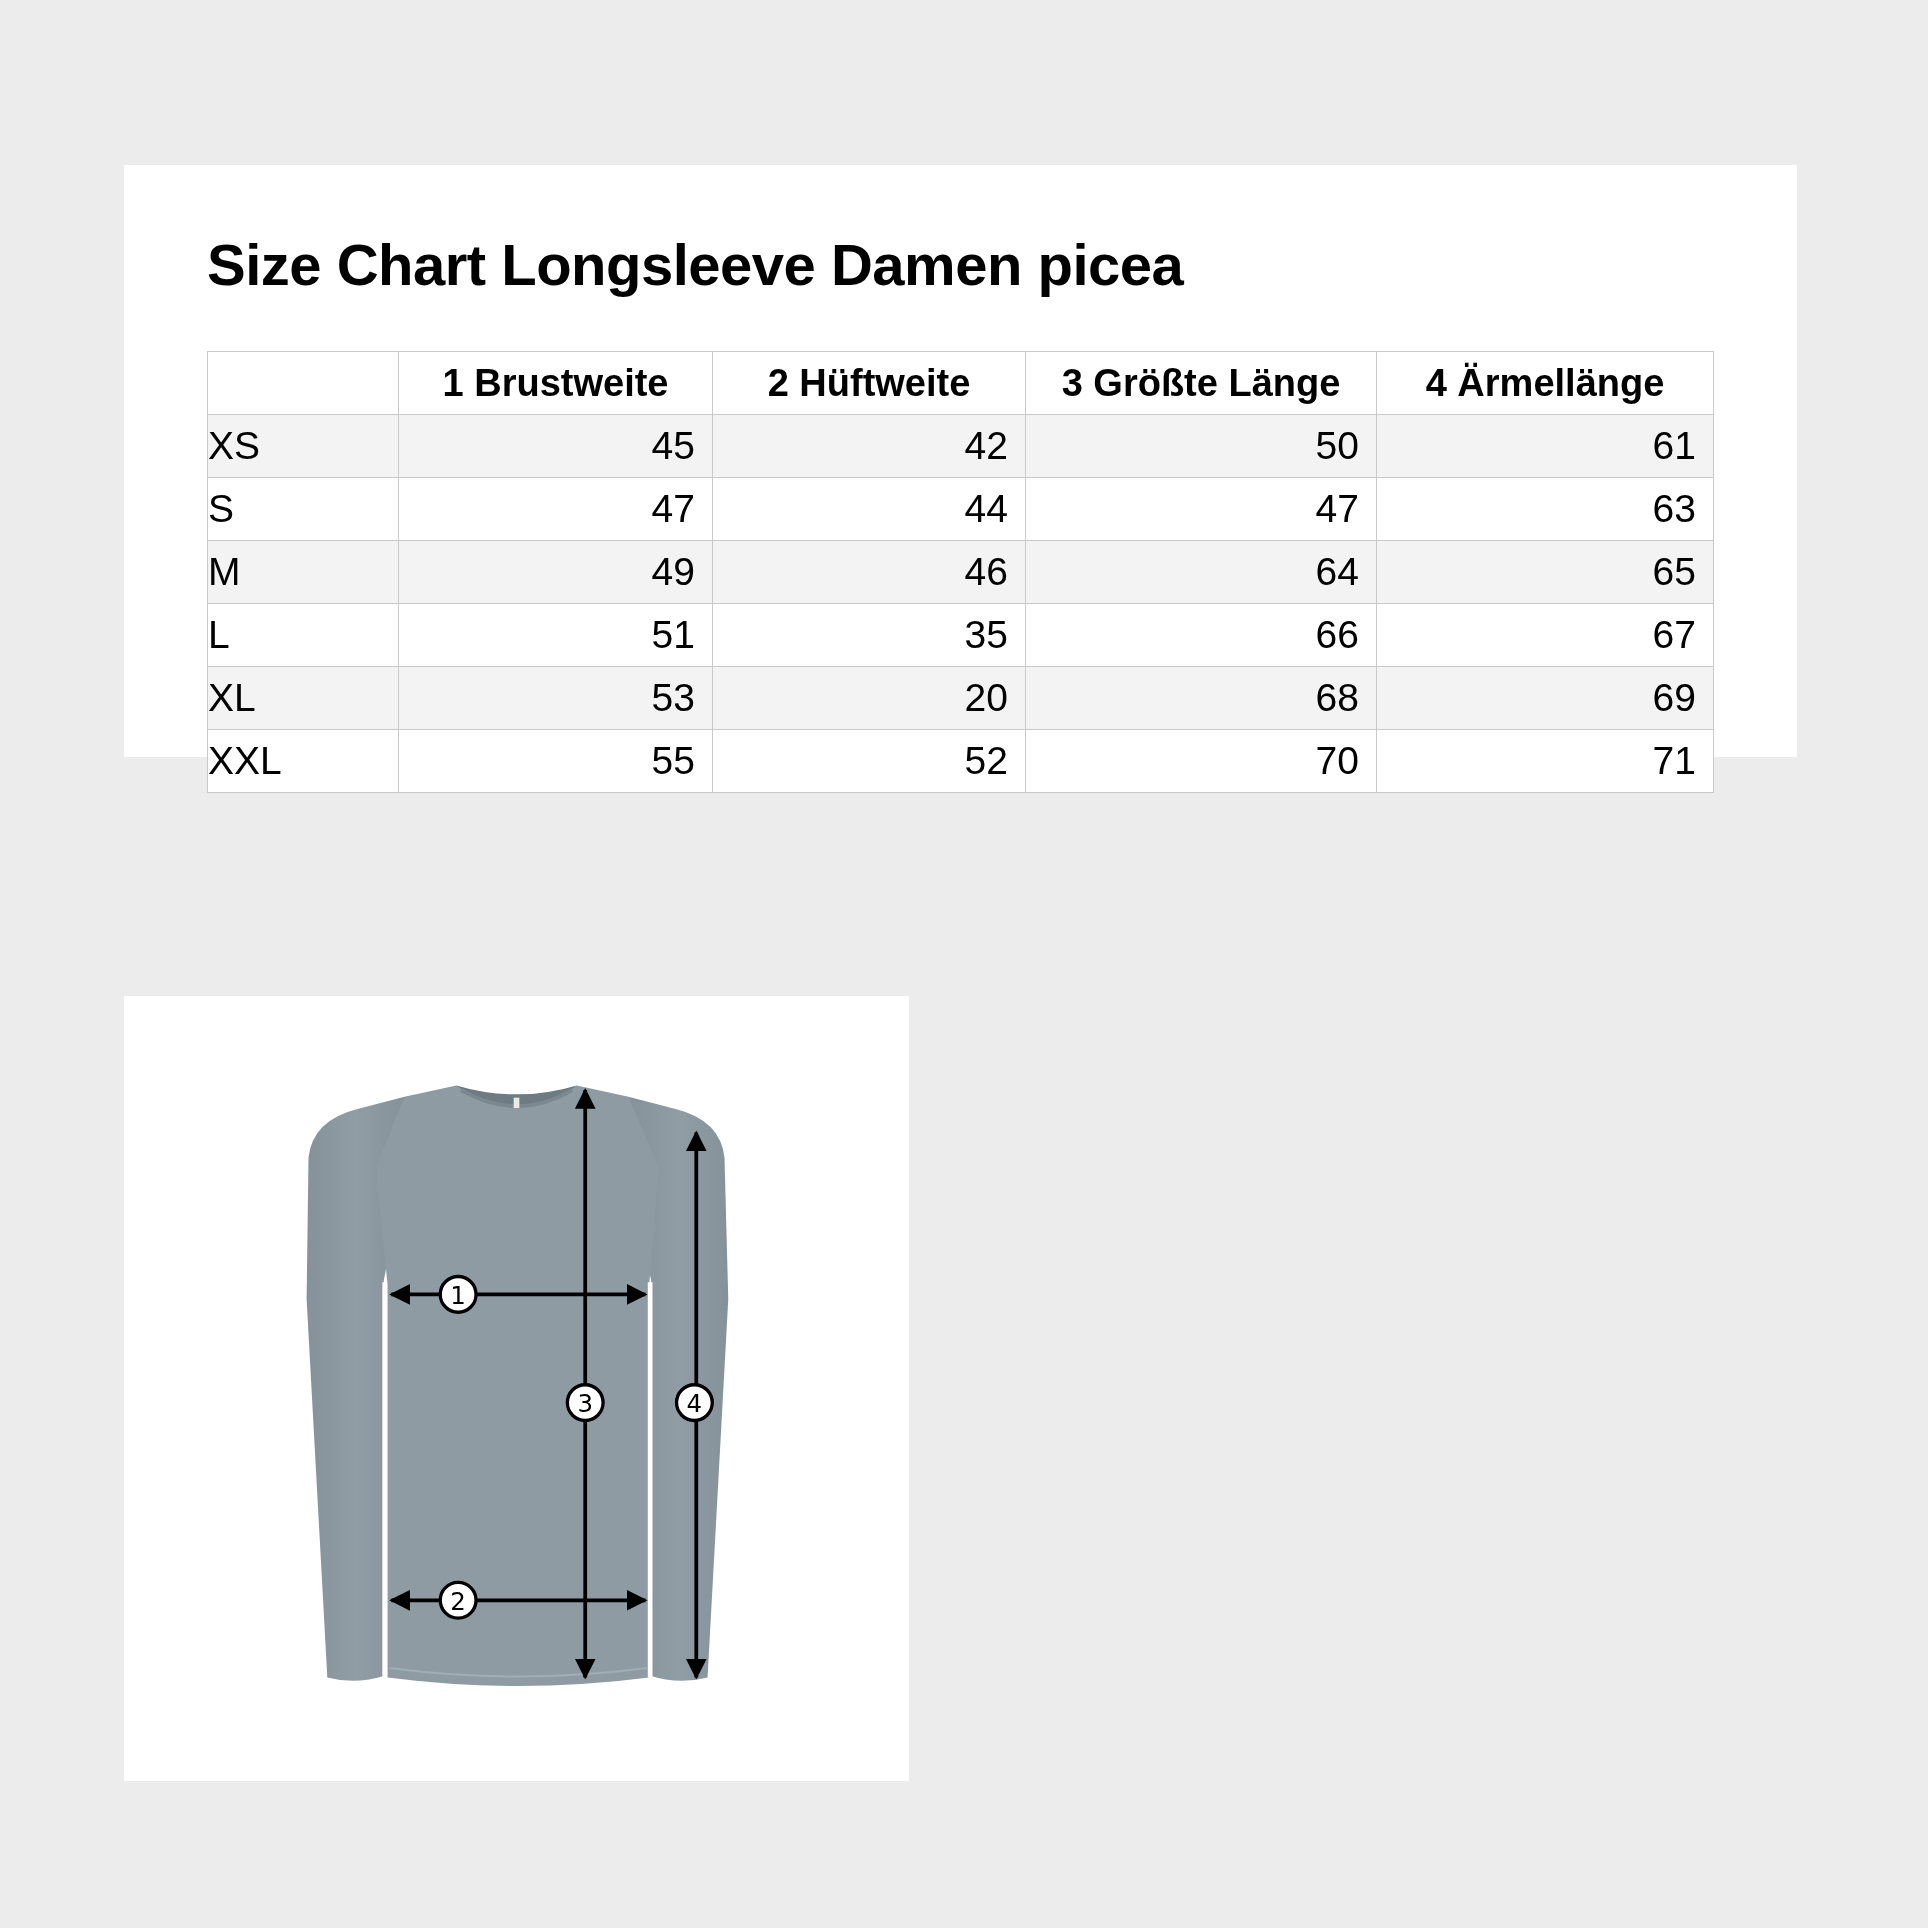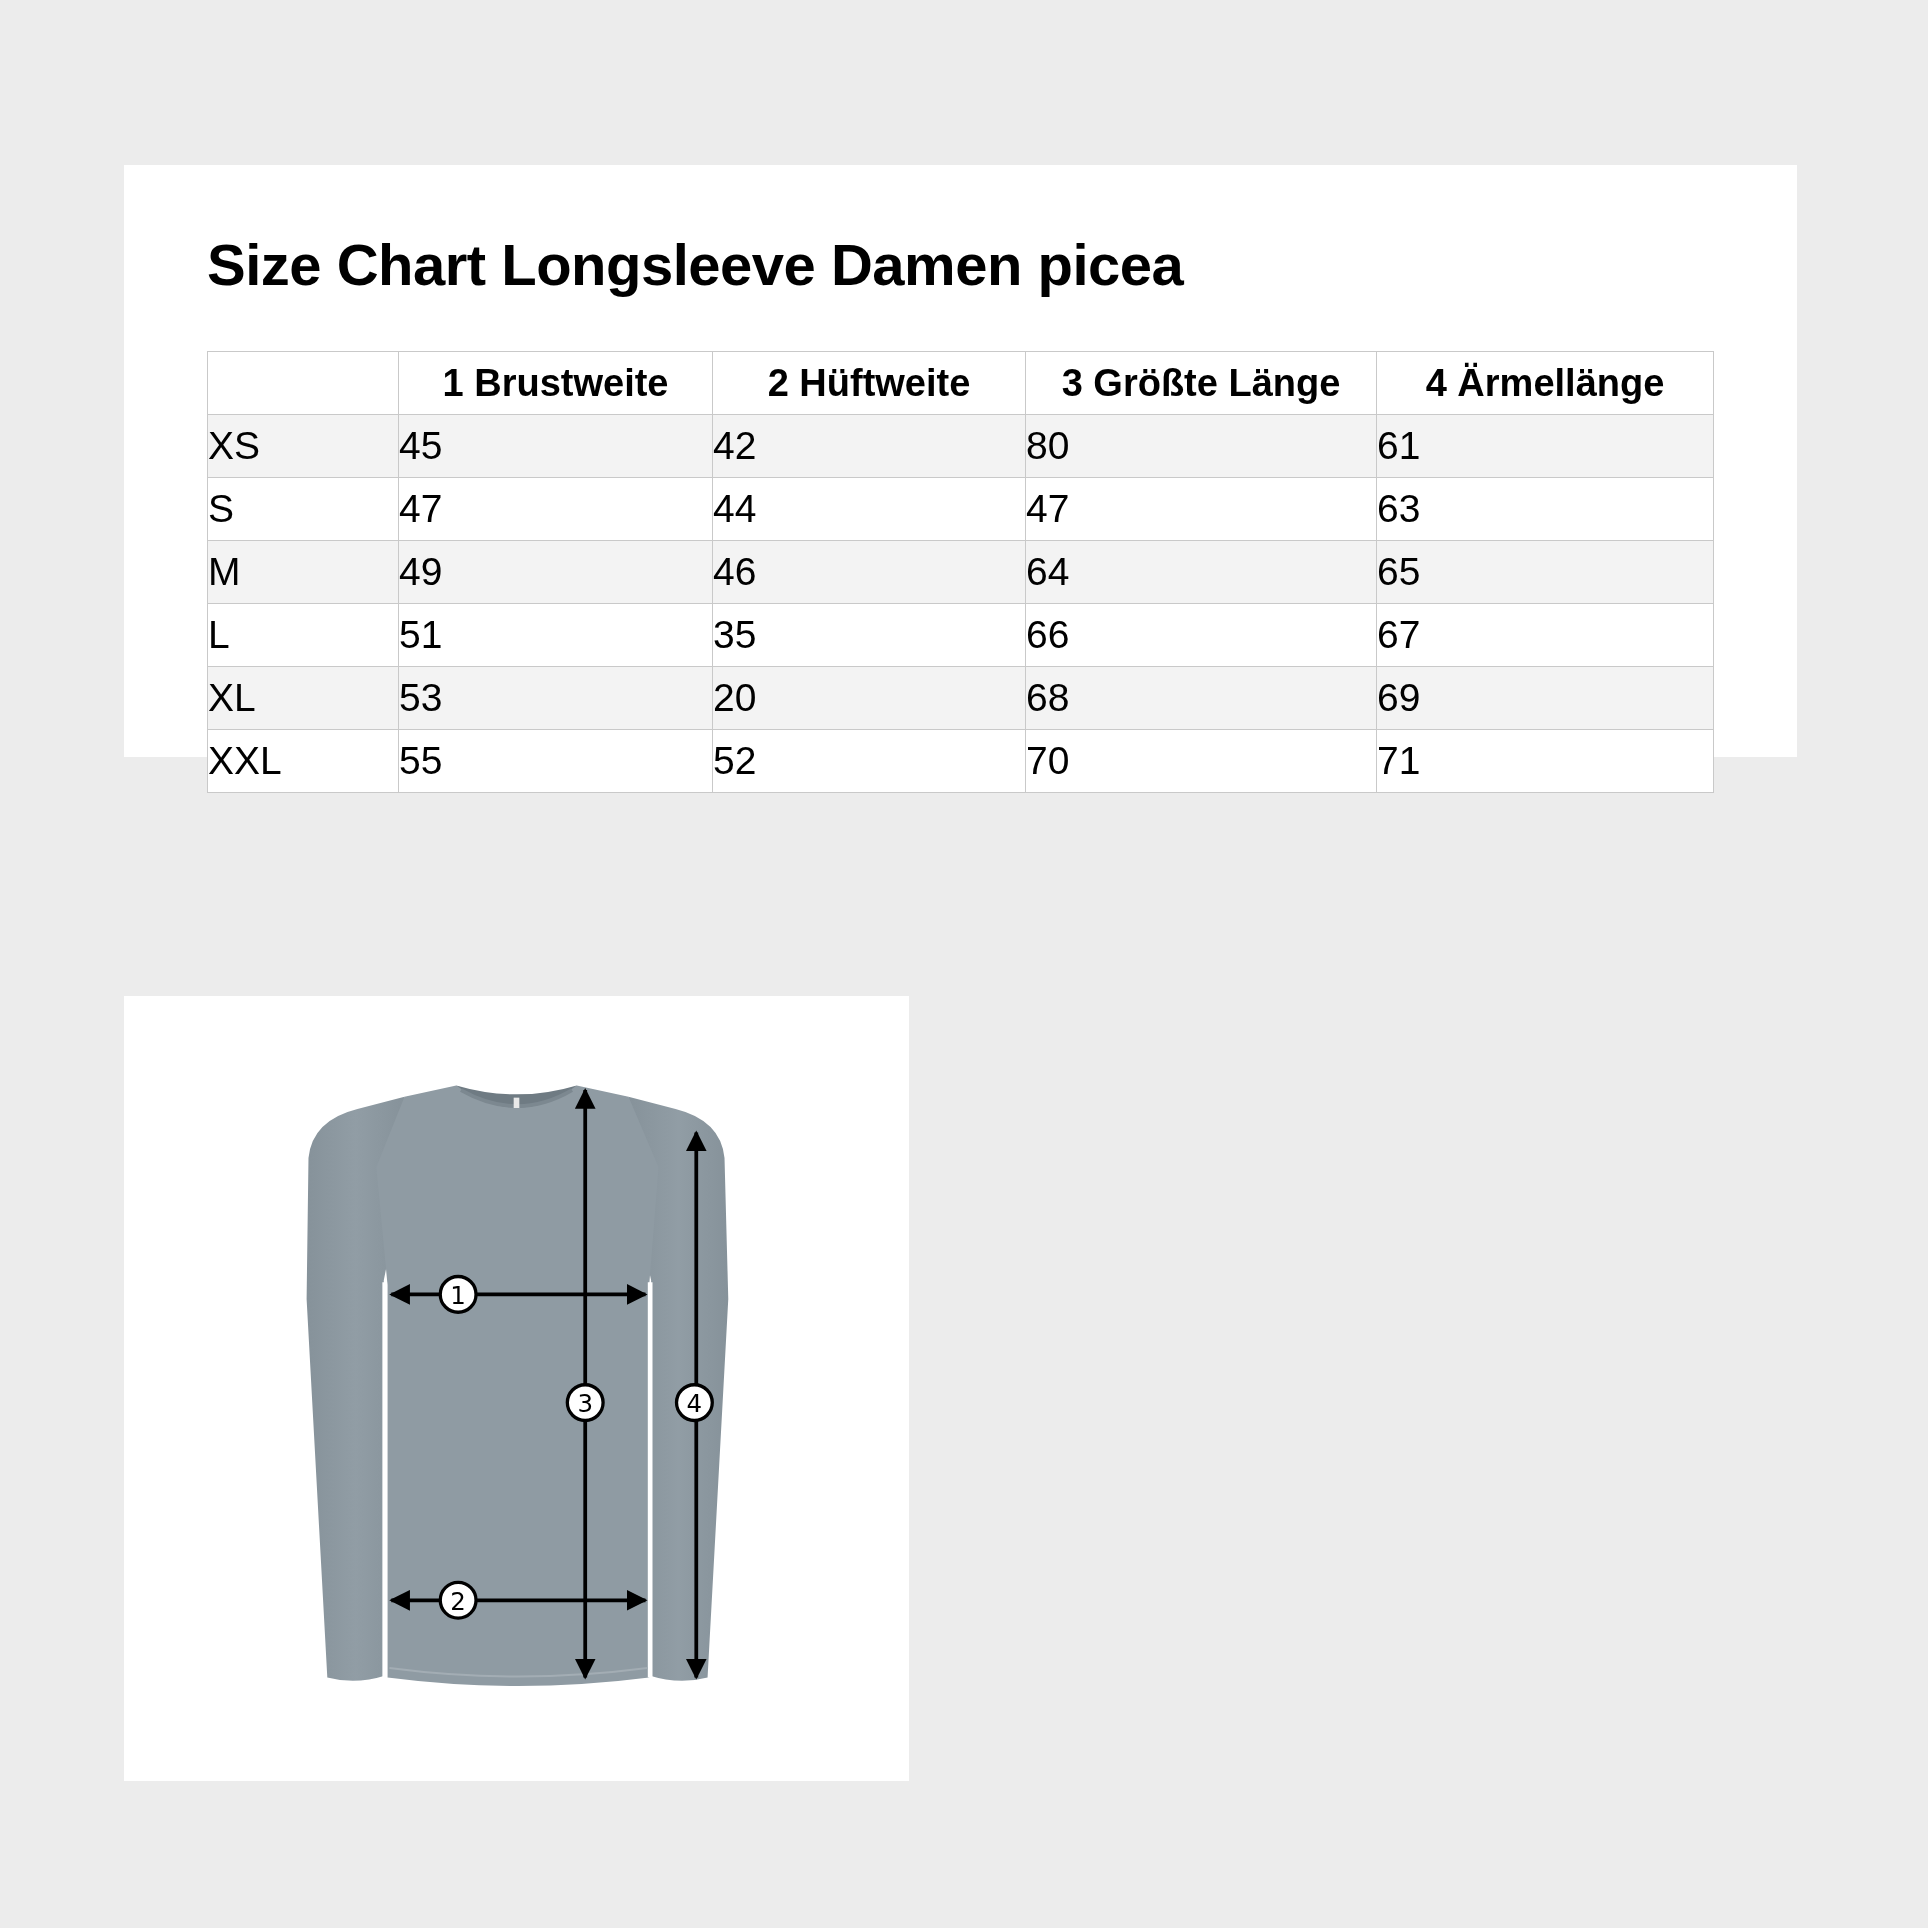--- a/index.html
+++ b/index.html
@@ -27,21 +27,21 @@
     border: 1.9px solid #c9c9c9; padding: 0; box-sizing: border-box;
   }
   .size-table th {
     height: 63px; font-size: 38px; font-weight: bold; 
     background: #fff; white-space: nowrap;
   }
   .size-table td {
     height: 63px; font-size: 39px; font-weight: normal;
   }
   .size-table td.size { text-align: left; }
-  .size-table td.num { text-align: left; padding-right: 17px; }
+  .size-table td.num { text-align: right; padding-right: 17px; }
   .size-table tr.shade td { background: #f3f3f3; }
   .size-table tr.plain td { background: #ffffff; }
 
   #shirt-svg { position: absolute; left: 0; top: 0; }
   .marker-label {
     font-family: "DejaVu Sans", "Liberation Sans", sans-serif;
     font-size: 26px; text-anchor: middle; dominant-baseline: central;
   }
 </style>
 </head>
@@ -65,21 +65,21 @@
         <th>2 Hüftweite</th>
         <th>3 Größte Länge</th>
         <th>4 Ärmellänge</th>
       </tr>
     </thead>
     <tbody>
       <tr class="shade">
         <td class="size">XS</td>
         <td class="num">45</td>
         <td class="num">42</td>
-        <td class="num">80</td>
+        <td class="num">50</td>
         <td class="num">61</td>
       </tr>
       <tr class="plain">
         <td class="size">S</td>
         <td class="num">47</td>
         <td class="num">44</td>
         <td class="num">47</td>
         <td class="num">63</td>
       </tr>
       <tr class="shade">

